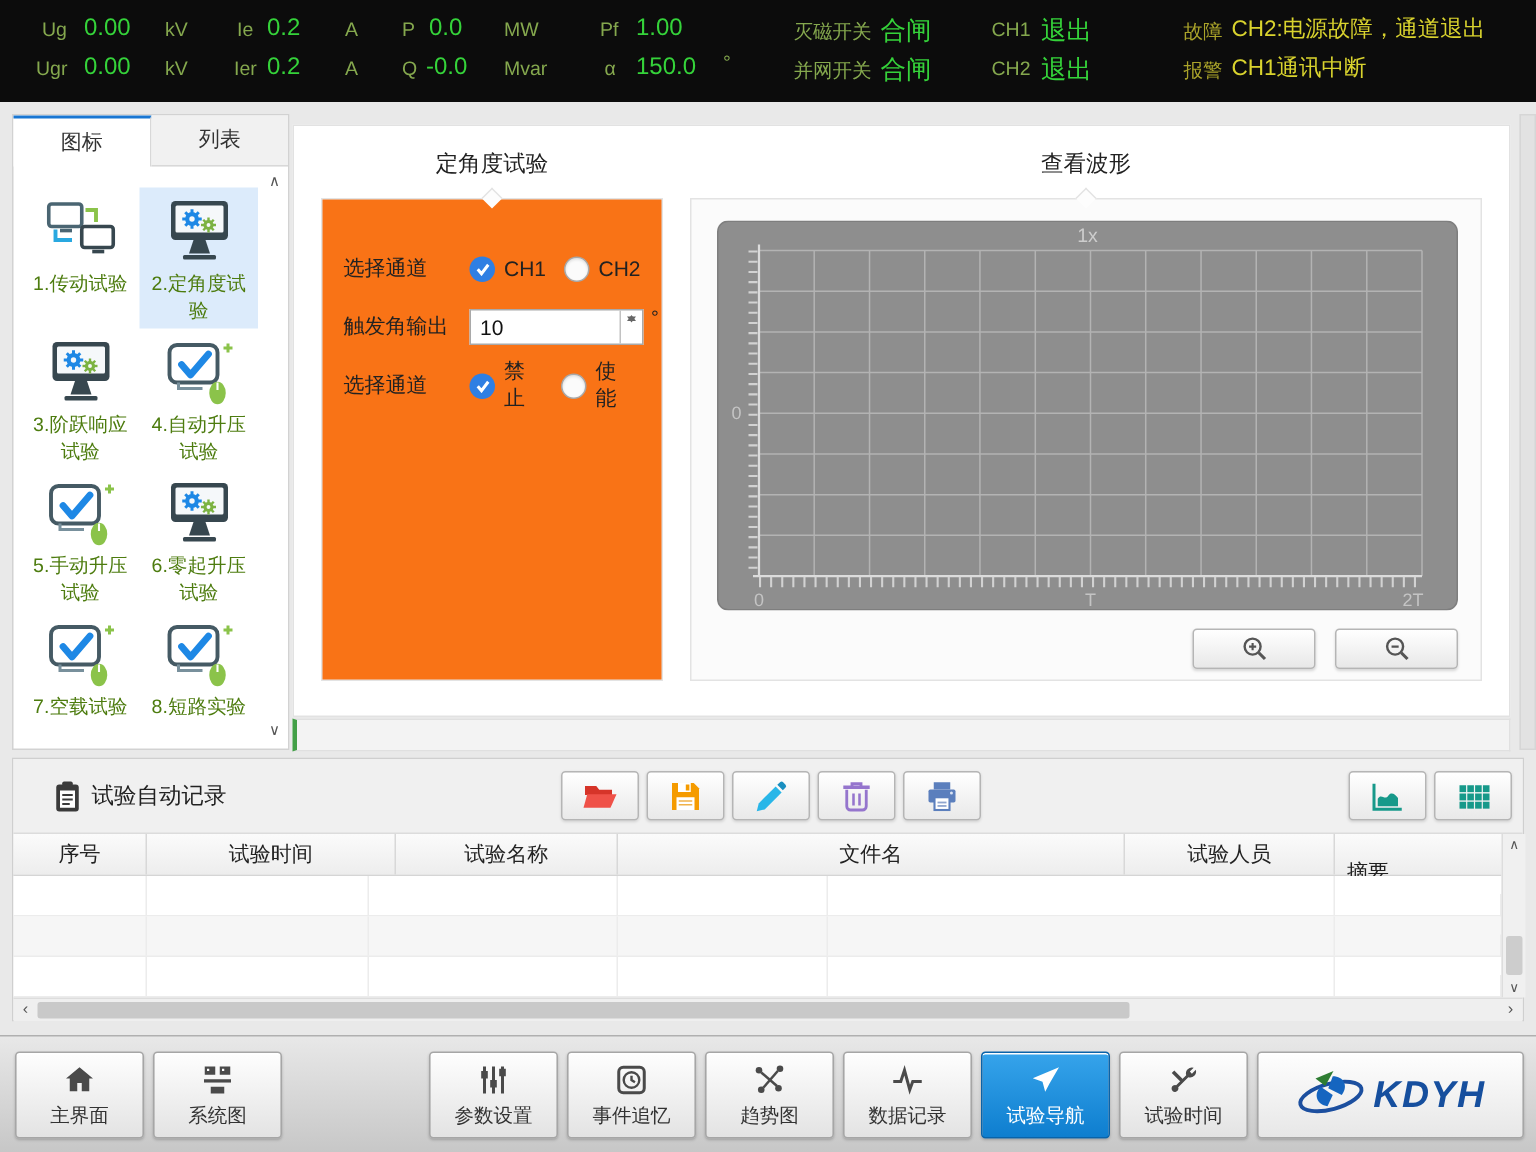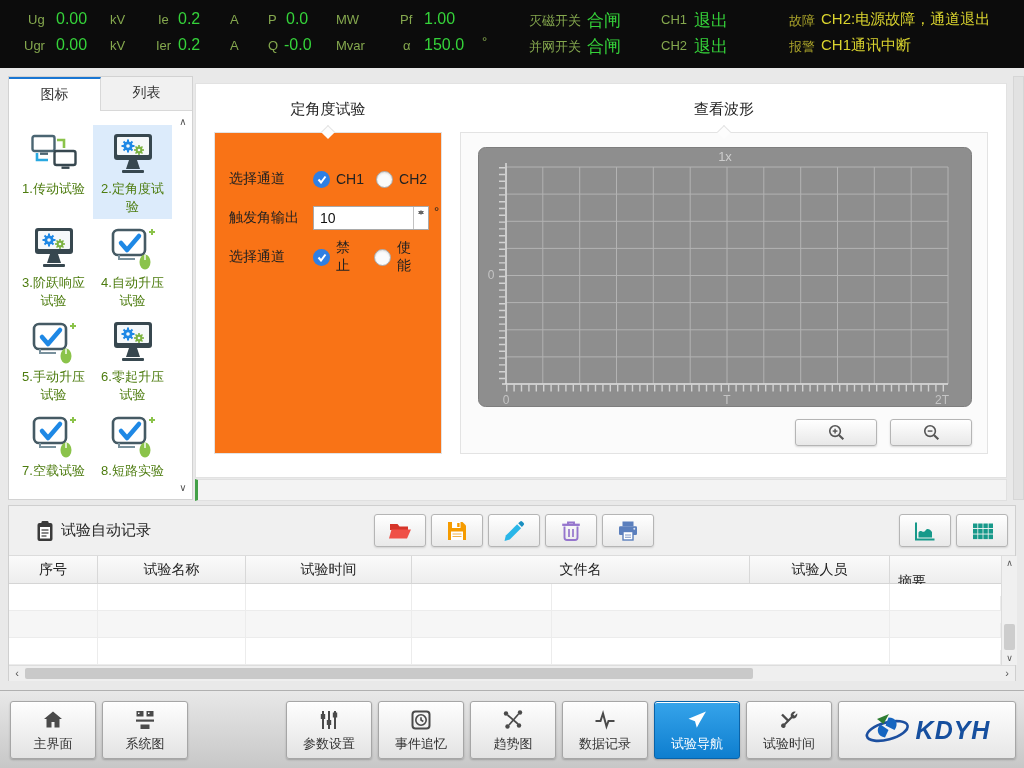--- a/index.html
+++ b/index.html
@@ -511,22 +511,22 @@
         <div class="tool-btn">
             <svg width="24" height="22">
               <use href="#i-tablegrid"></use>
             </svg>
           </div>
       </div>
     </div>
 
     <div id="rec-colhead">
       <div class="col c0">序号</div>
+      <div class="col c2">试验时间</div>
       <div class="col c1">试验名称</div>
-      <div class="col c2">试验时间</div>
       <div class="col c4">文件名</div>
       <div class="col c3">试验人员</div>
       <div class="col c5">摘要</div>
     </div>
 
     <div class="rec-row" style="top:78px">
       <div class="cell c0"></div>
         <div class="cell c1"></div>
         <div class="cell c2"></div>
         <div class="cell c3"></div>

